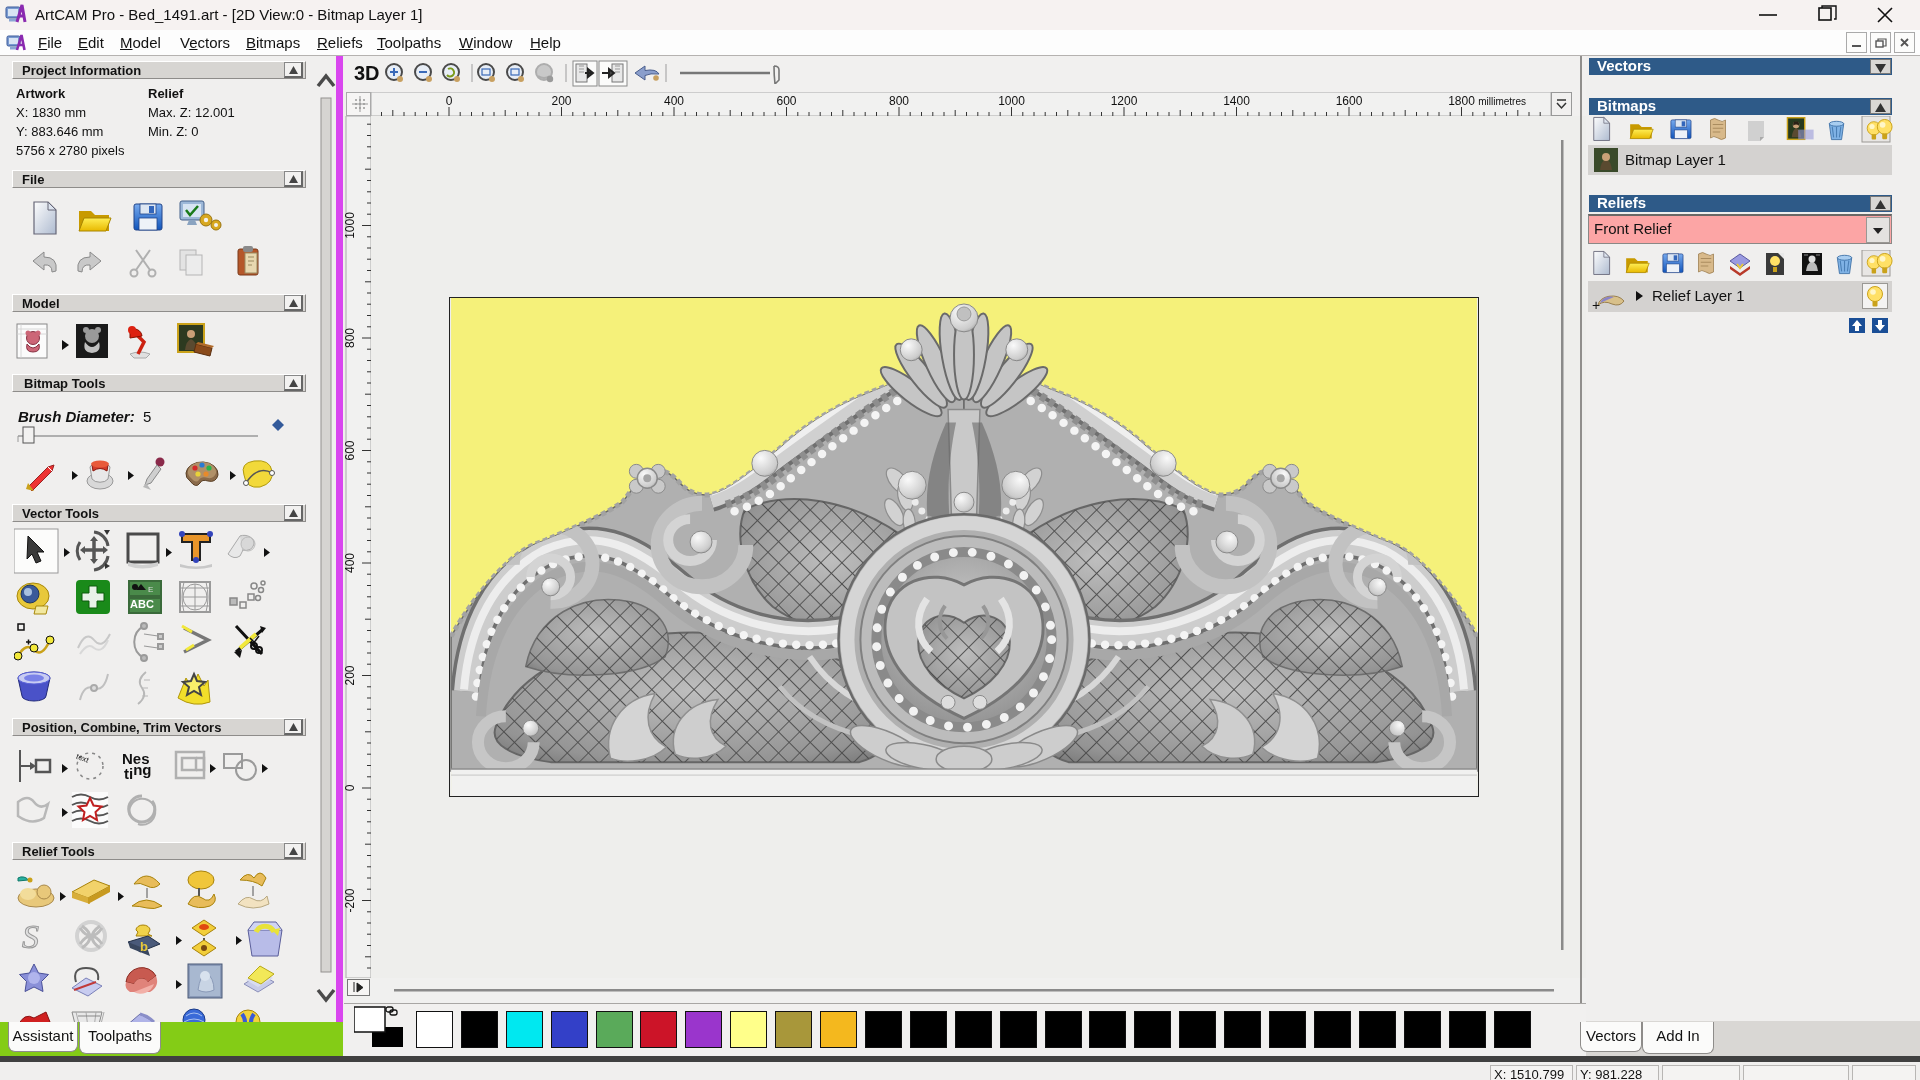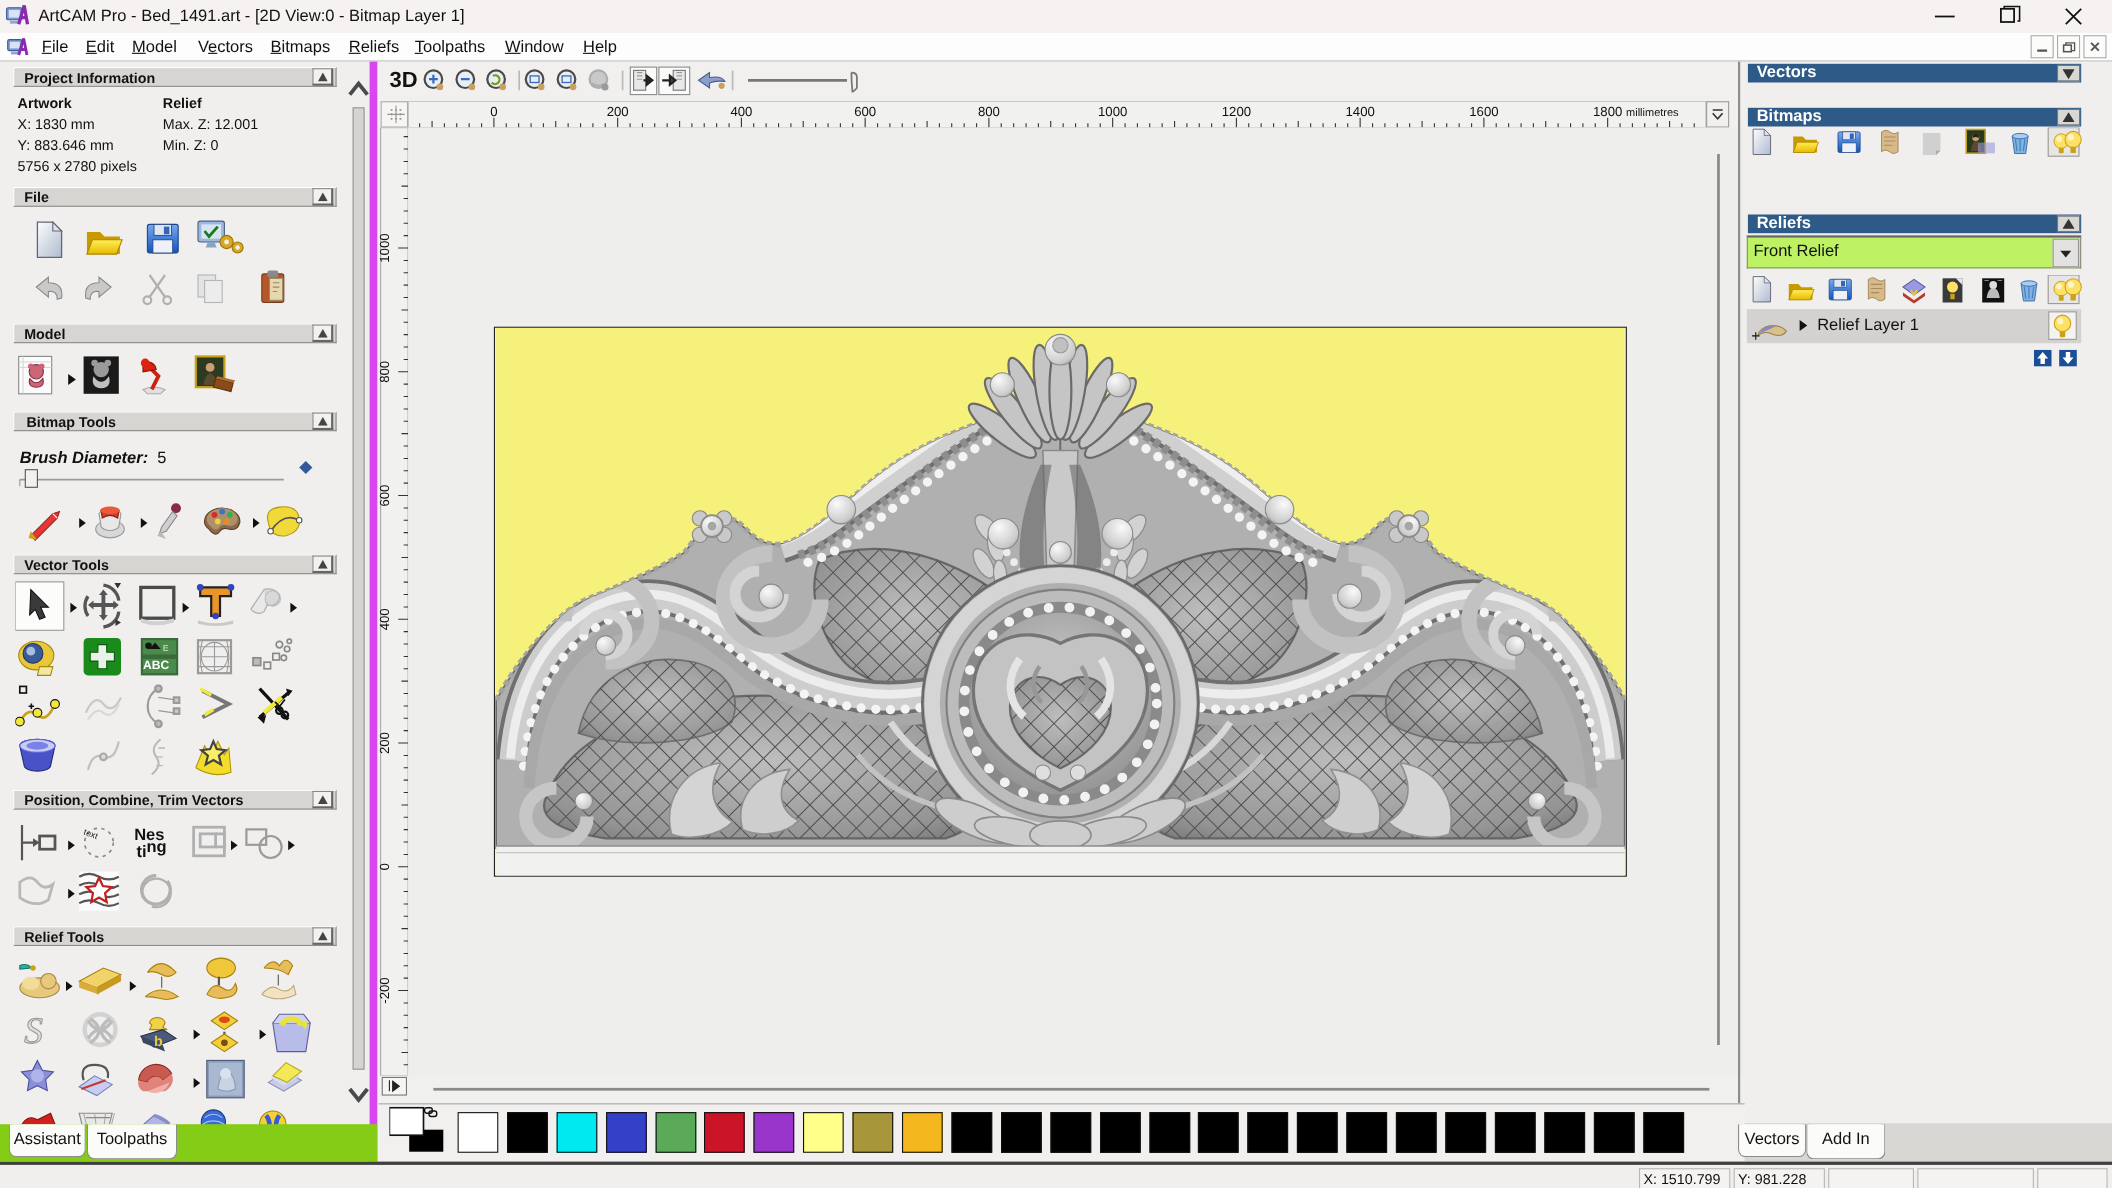--- a/index.html
+++ b/index.html
@@ -32,21 +32,21 @@
   
   #rightpanel { left:1586px; top:56px; width:334px; height:1000px; background:#f0efee; }
   .rhead { position:absolute; left:3px; width:303px; height:17px; background:#2e5a88; color:#fff; font-size:15px; font-weight:bold; padding-left:8px; line-height:16px; }
   .rbtn { position:absolute; right:1px; top:1px; width:21px; height:15px; background:#d9d7d4; border:1px solid #777; text-align:center; }
   
   #palette { left:344px; top:1003px; width:1242px; height:53px; background:#f1f0ef; border-top:1px solid #a8a6a4; }
   .sw { position:absolute; top:7px; width:37px; height:37px; border:1px solid #111; }
   
   #rtabs { left:1586px; top:1006px; width:334px; height:50px; background:#f0efee; }
   
-  #statusbar { left:0; top:1056px; width:1920px; height:24px; background:#f0efee; border-top:3px solid #404040; }
+  #statusbar { left:0; top:1056px; width:1920px; height:24px; background:#f0efee; border-top:6px solid #404040; }
   .sfield { position:absolute; top:3px; height:19px; border:1px solid #b8b6b4; background:#f4f3f2; font-size:13px; color:#111; padding:1px 3px; white-space:nowrap; }
   .ic { position:absolute; }
 </style>
 </head>
 <body>
   <div class="abs" id="titlebar">
     <svg class="abs" style="left:5px; top:3px;" width="26" height="24">
       <rect x="1" y="4" width="14" height="11" rx="1.5" fill="#7a9ad0" stroke="#3a5a9a"></rect>
       <rect x="3" y="6" width="10" height="7" fill="#d8e4f4"></rect>
       <rect x="4" y="16" width="8" height="2.5" fill="#8aa6d4"></rect>
@@ -1041,24 +1041,32 @@
         <path d="M14 22 l4 -4 h-4 z" fill="#aaa"></path>
       </g>
       <use href="#imona" transform="translate(198,1) scale(0.72)"></use>
       <g transform="translate(206,8) scale(0.7)">
         <rect x="6" y="8" width="22" height="14" fill="#9a9ad8" opacity="0.6"></rect>
       </g>
       <use href="#itrash" transform="translate(237,2) scale(0.72)"></use>
       <rect x="274" y="0" width="28" height="26" fill="#e8e6e4" stroke="#9a9894"></rect>
       <use href="#ibulbs" transform="translate(277,1) scale(0.82)"></use>
     </svg>
+    <div class="abs" style="left:2px; top:89px; width:304px; height:30px; background:#d4d2d0;">
+      <svg class="abs" style="left:6px; top:3px;" width="24" height="24">
+        <rect width="24" height="24" fill="#3a4a2a"></rect>
+        <path d="M6 22 q1 -9 6 -11 q5 2 6 11 z" fill="#5a4a30"></path>
+        <circle cx="12" cy="9" r="4" fill="#caa077"></circle>
+      </svg>
+      <div class="abs" style="left:37px; top:6px; font-size:15px; color:#111;">Bitmap Layer 1</div>
+    </div>
     <div class="rhead" style="top:139px;">Reliefs<span class="rbtn"><svg width="11" height="10">
           <path d="M5.5 0 L11 9 H0 Z" fill="#333"></path>
         </svg></span></div>
-    <div class="abs" style="left:2px; top:158px; width:304px; height:30px; background:#bef264; border:1px solid #8a8886; border-top:2px solid #6a6866;">
+    <div class="abs" style="left:2px; top:158px; width:304px; height:30px; background:#fca5a5; border:1px solid #8a8886; border-top:2px solid #6a6866;">
       <div class="abs" style="left:5px; top:4px; font-size:15px; color:#111;">Front Relief</div>
       <div class="abs" style="right:1px; top:1px; width:24px; height:26px; background:#e4e2e0; border:1px solid #9a9894;"><svg width="22" height="24">
           <path d="M6 10 l5 6 l5 -6 z" fill="#222"></path>
         </svg></div>
     </div>
     <svg class="abs" style="left:2px; top:194px;" width="306" height="28">
       <use href="#ipage" transform="translate(0,0) scale(0.72)"></use>
       <use href="#ifolder" transform="translate(36,1) scale(0.72)"></use>
       <use href="#isave" transform="translate(72,1) scale(0.72)"></use>
       <use href="#iscroll" transform="translate(106,1) scale(0.75)"></use>

